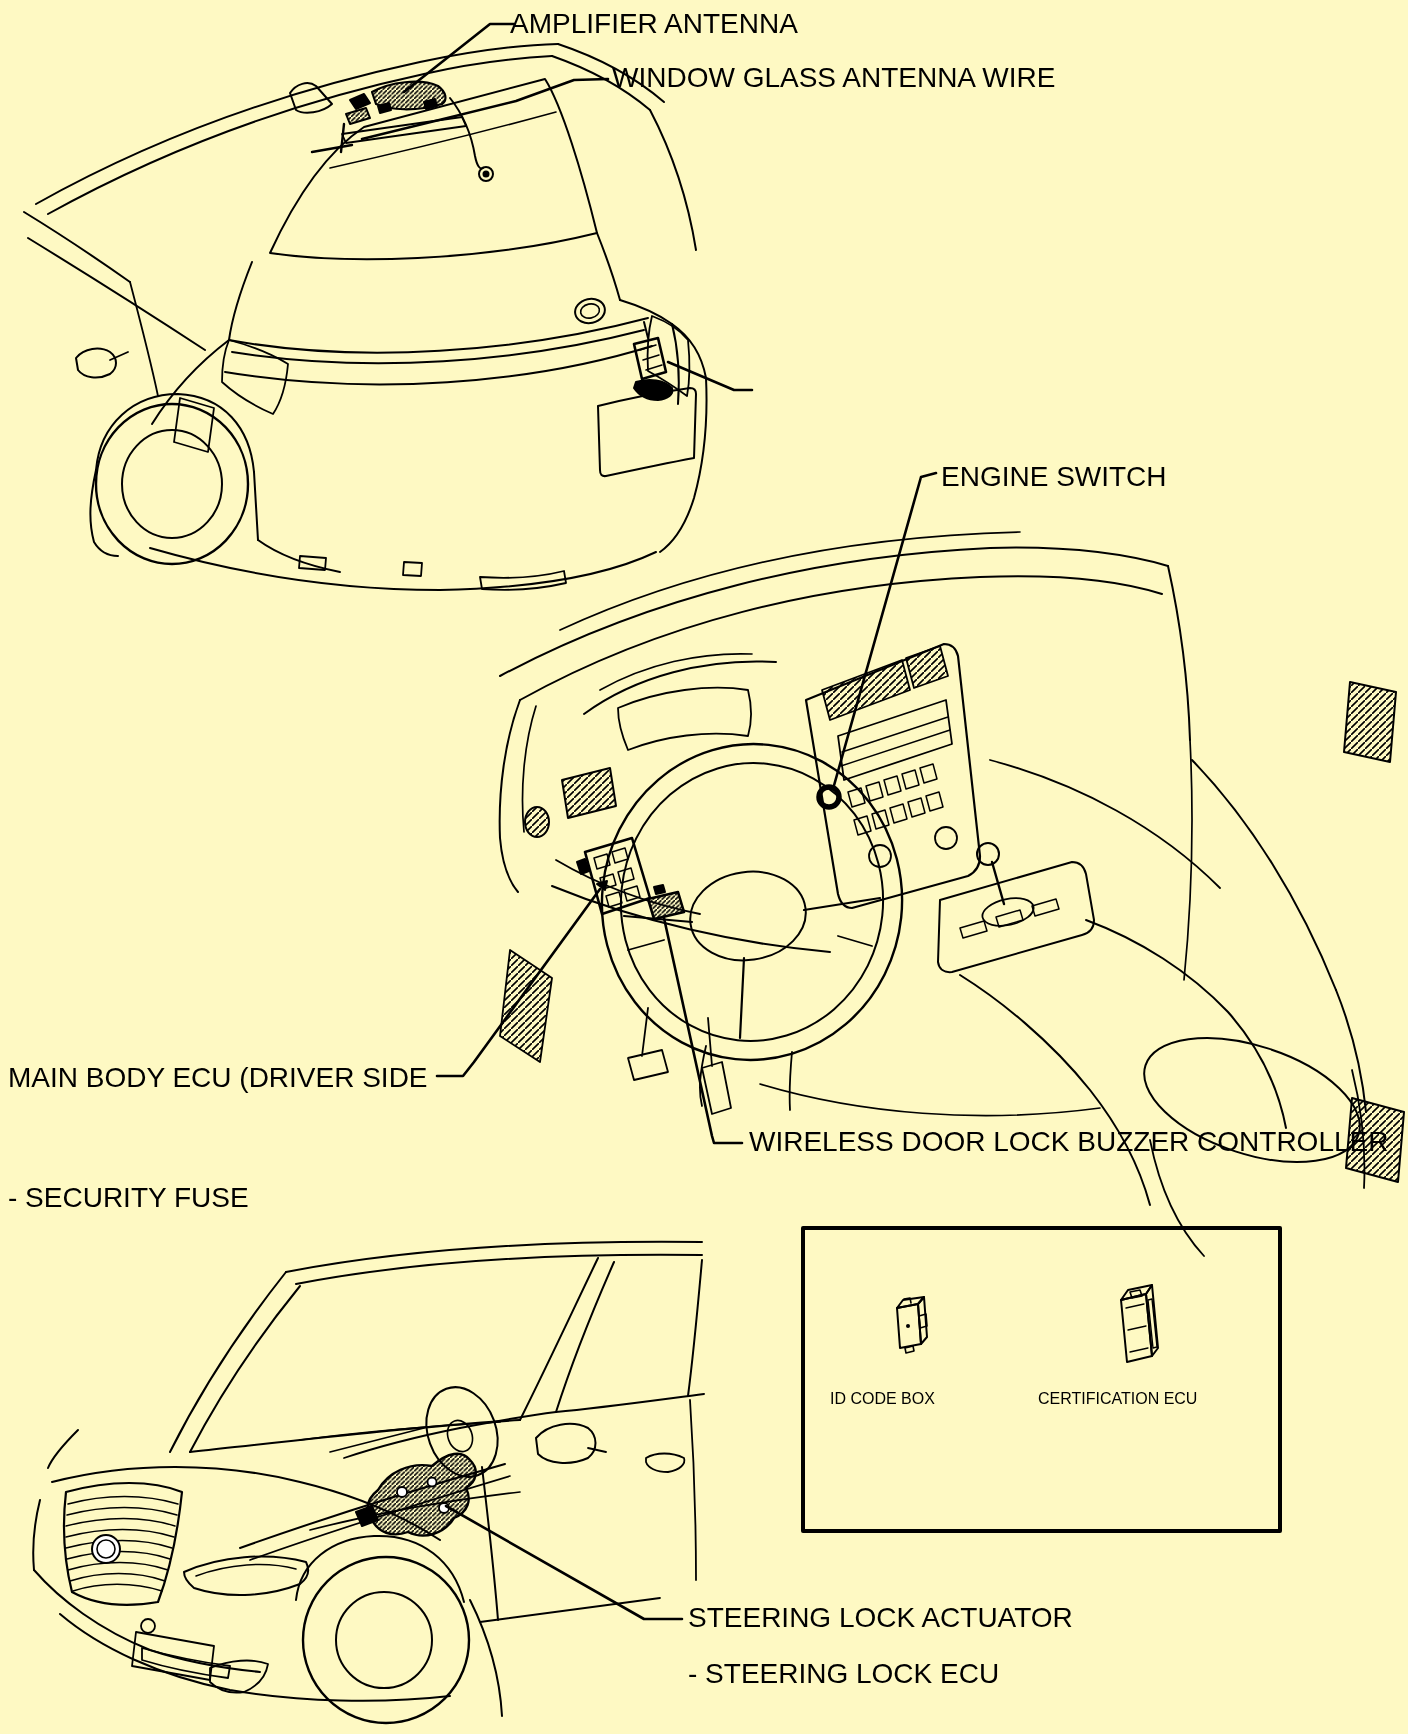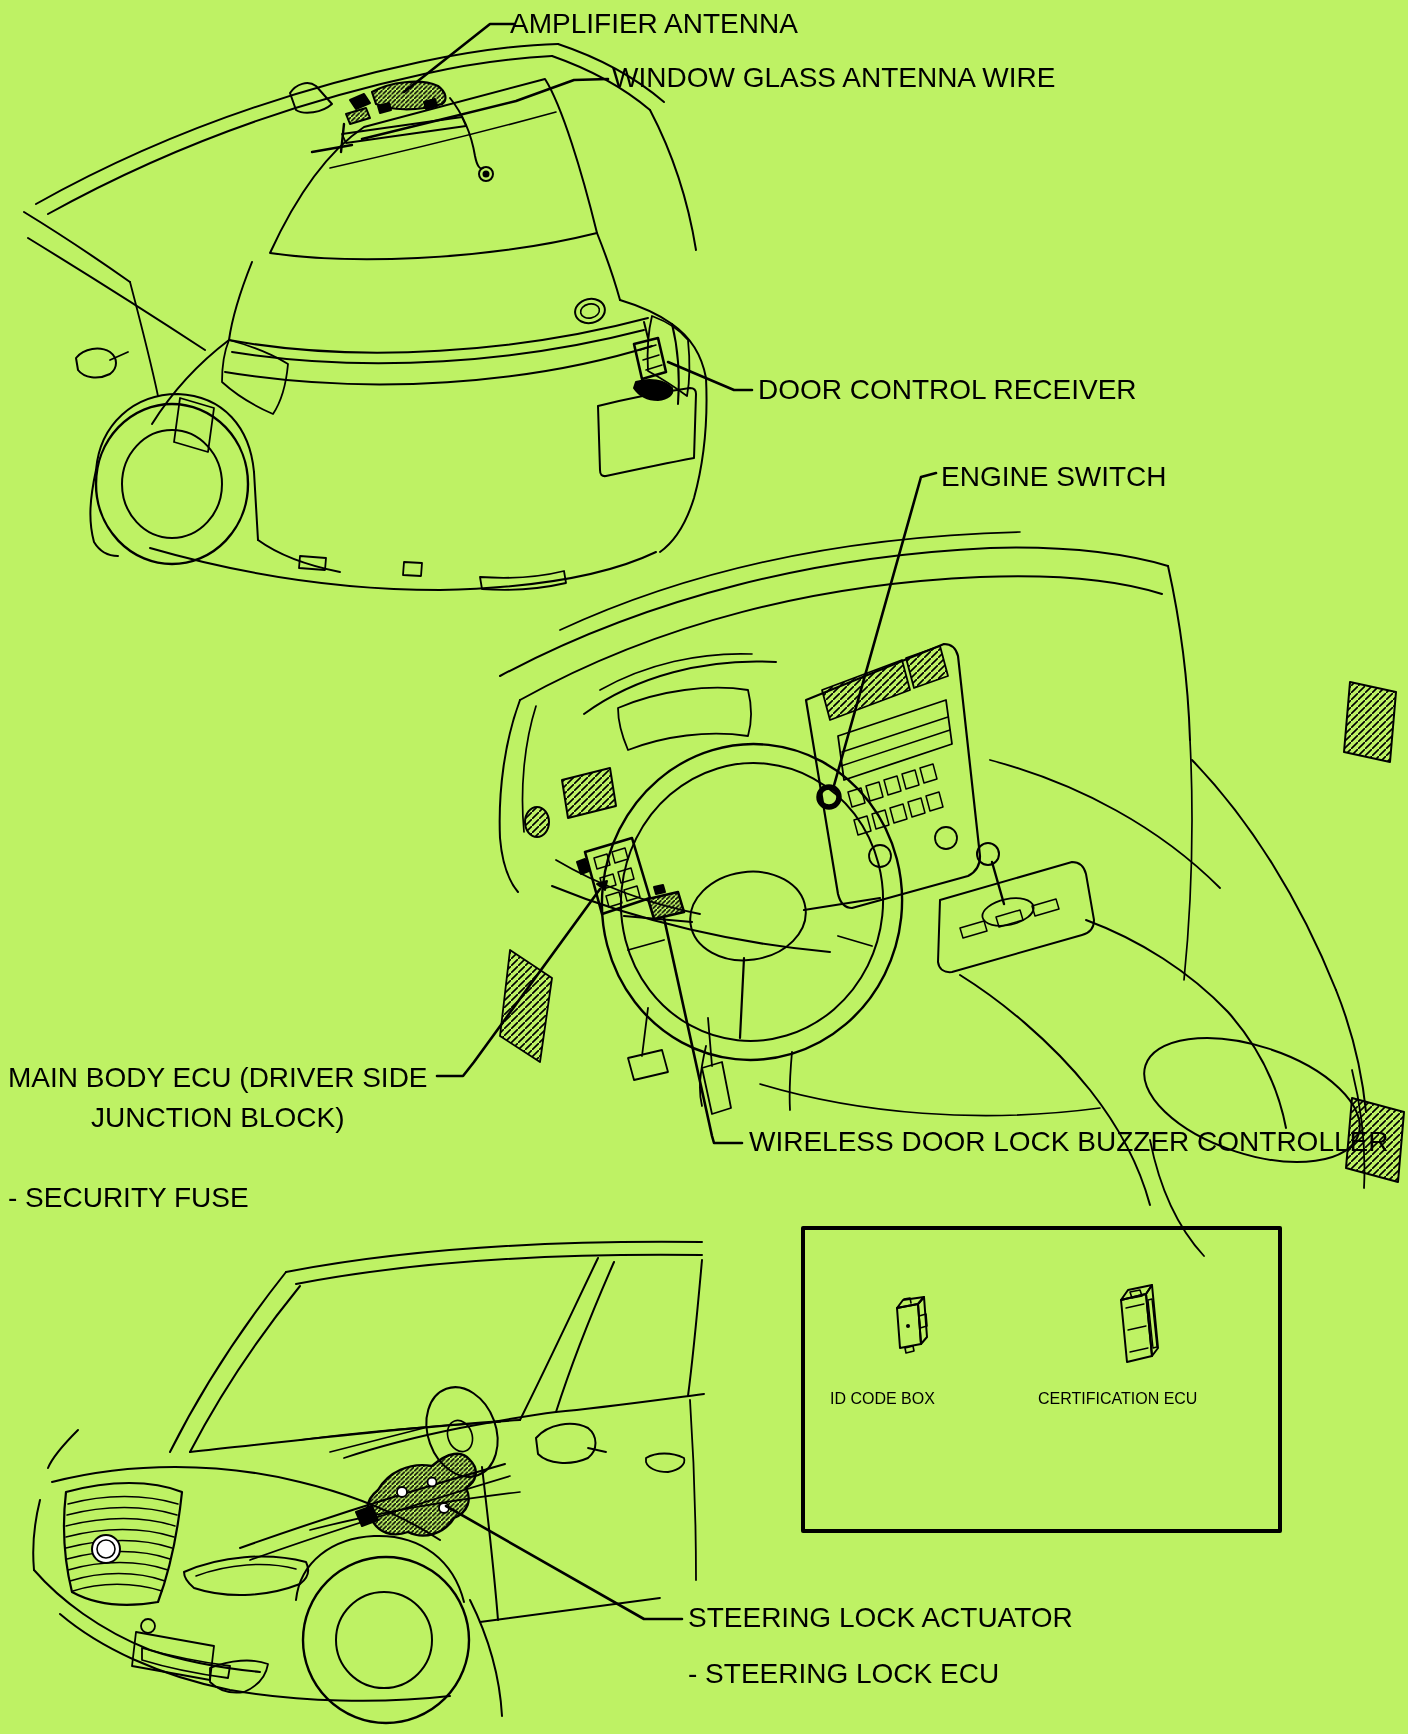--- a/index.html
+++ b/index.html
@@ -1,19 +1,19 @@
 <!DOCTYPE html>
 <html><head>
 <meta charset="utf-8">
 <style>
   html,body{margin:0;padding:0;background:#ffffff;}
   #page{
     position:relative;
     width:1408px;height:1734px;
-    background:#bef264;
+    background:#fef9c3;
     overflow:hidden;
     font-family:"Liberation Sans", sans-serif;
   }
   #art{position:absolute;left:0;top:0;}
   .callout{
     position:absolute;
     white-space:nowrap;
     color:#000;
     font-size:28px;
     line-height:32px;
@@ -281,27 +281,25 @@
         <path d="M 1148,1300 l 4,-1 l 5,48 l -4,1 Z" stroke-width="1.4"></path>
         <path d="M 1126,1308 l 18,-4 M 1128,1330 l 18,-4 M 1130,1352 l 18,-4" stroke-width="1.3"></path>
       </g>
     </g>
   </svg>
 
   <div class="callout" style="left:510px; top:8px;">AMPLIFIER ANTENNA</div>
 
   <div class="callout" style="left:612px; top:62px;">WINDOW GLASS ANTENNA WIRE</div>
 
-  <div class="callout" style="left:758px; top:374px;">DOOR CONTROL RECEIVER</div>
 
   <div class="callout" style="left:941px; top:461px;text-align:right;">ENGINE SWITCH</div>
 
   <div class="callout" style="left:8px; top:1058px;">
     <div class="ln">MAIN BODY ECU (DRIVER SIDE</div>
-    <div class="ln">JUNCTION BLOCK)</div>
   </div>
 
   <div class="callout" style="left:8px; top:1182px;">- SECURITY FUSE</div>
 
   <div class="callout" style="left:749px; top:1126px;text-align:center;">WIRELESS DOOR LOCK BUZZER CONTROLLER</div>
 
   <div class="callout" style="left:688px; top:1658px;">- STEERING LOCK ECU</div>
 
   <div class="callout" style="left:688px; top:1602px;">STEERING LOCK ACTUATOR</div>
 

